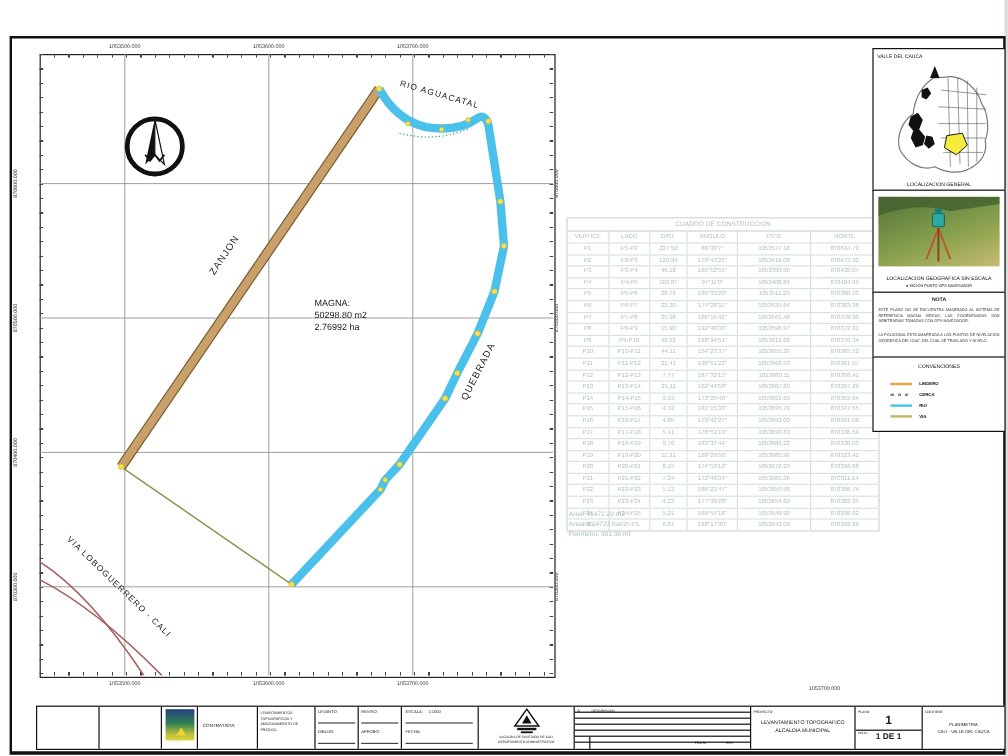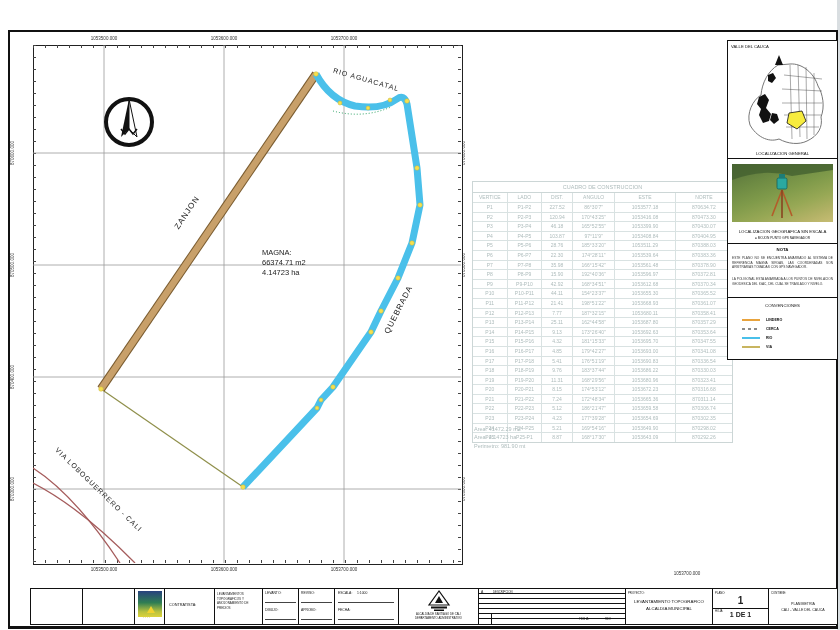--- a/index.html
+++ b/index.html
@@ -145,22 +145,22 @@
       <path d="M88,84 l4,5 l4,-5 l4,5 l4,-5" fill="none" stroke="#111" stroke-width="1.5"></path>
     </g>
   </svg>
 
   <div class="maplab" style="left:332px;top:76px;font-size:7px;transform:rotate(16deg);">RIO AGUACATAL</div>
   <div class="maplab" style="left:168px;top:208px;transform:rotate(-56deg);">ZANJON</div>
   <div class="maplab" style="left:372px;top:305px;transform:rotate(-63deg);">QUEBRADA</div>
   <div class="maplab" style="left:40px;top:486px;font-size:7px;transform:rotate(44deg);">VIA LOBOGUERRERO - CALI</div>
   <div class="area-block">
     <div>MAGNA:</div>
-    <div>66374.71 m2</div>
-    <div>4.14723 ha</div>
+    <div>50298.80 m2</div>
+    <div>2.76992 ha</div>
   </div>
 
   <div class="abs ctable">
     <div class="ttl">CUADRO DE CONSTRUCCION</div>
     <div class="trow thead">
       <span class="c0">VERTICE</span>
       <span class="c1">LADO</span>
       <span class="c2">DIST.</span>
       <span class="c3">ANGULO</span>
       <span class="c4">ESTE</span>

